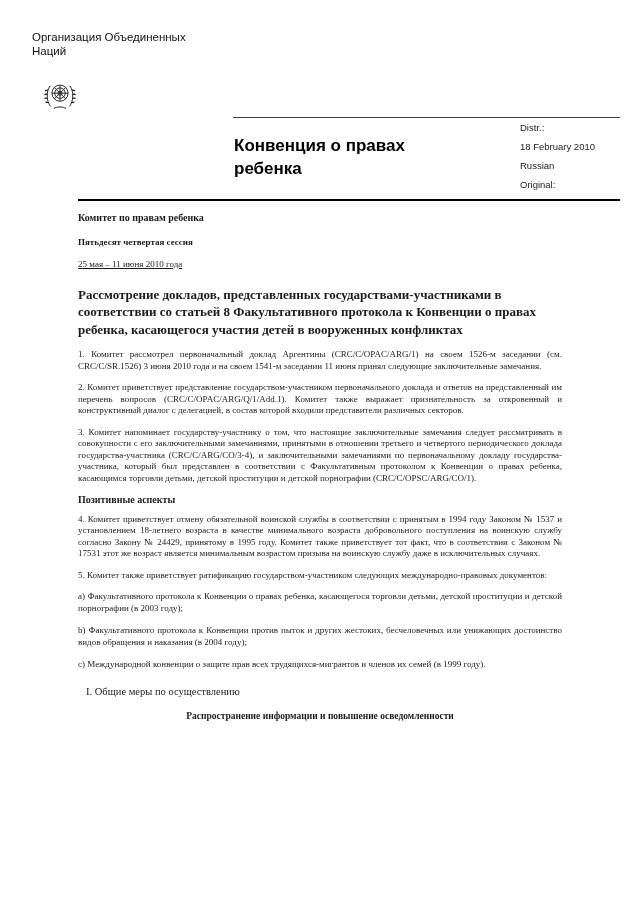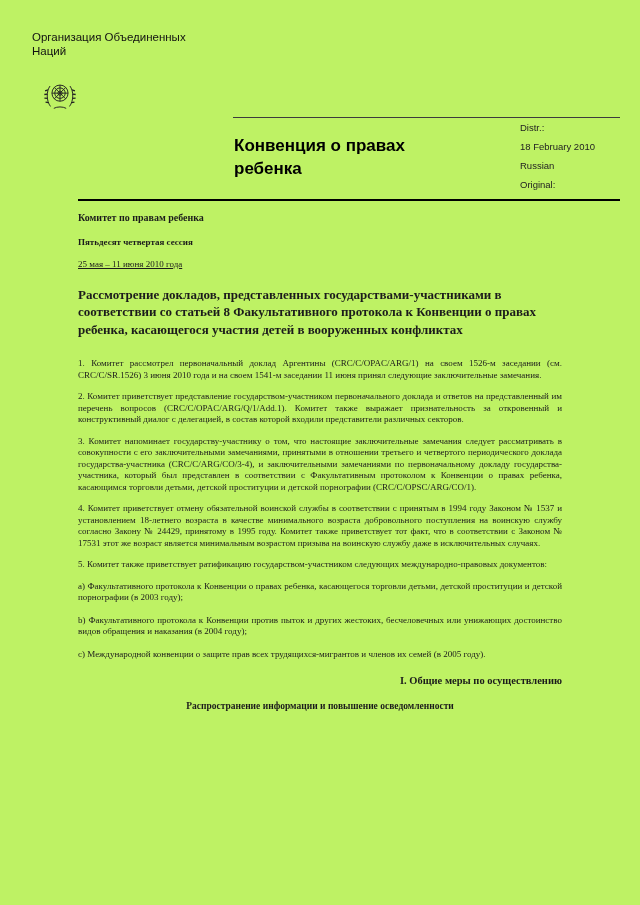--- a/index.html
+++ b/index.html
@@ -1,17 +1,17 @@
 <!DOCTYPE html>
 <html><head>
 <meta charset="utf-8">
 <style>
   html,body{margin:0;padding:0;background:#e8e8e8;}
   .page{
-    position:relative;width:640px;height:905px;background:#bef264;
+    position:relative;width:640px;height:905px;background:#ffffff;
     font-family:"Liberation Serif",serif;color:#1b1b1b;overflow:hidden;
     margin:0 auto;
   }
   
   .org-name{
     position:absolute;left:32px;top:30px;
     font-family:"Liberation Sans",sans-serif;
     font-size:11.5px;line-height:14px;color:#111;
   }
   .doc-symbol{
@@ -36,28 +36,28 @@
   
   .body-col{
     position:absolute;left:78px;top:212px;width:484px;
     font-size:9px;line-height:11.5px;text-align:justify;color:#1b1b1b;
   }
   .h-committee{font-weight:bold;font-size:10px;text-align:left;margin-bottom:13px;}
   .h-session{font-weight:bold;font-size:9px;text-align:left;margin-bottom:11px;}
   .p-dates{font-size:9px;text-align:left;margin-bottom:15px;text-decoration:underline;}
   .h-report{
     font-weight:bold;font-size:13px;line-height:17.5px;
-    text-align:left;width:466px;margin-bottom:20px;
+    text-align:left;width:466px;margin-bottom:11px;
   }
   .h-observations{font-weight:bold;font-size:11px;text-align:left;margin-bottom:13px;}
   .para{margin-bottom:10px;}
   .h-sub{font-weight:bold;font-size:10px;text-align:left;margin:3px 0 8px;}
   .list-item{margin-bottom:11px;}
   .list-last{margin-bottom:15px;}
-  .h-section{font-weight:bold;font-size:10.5px;text-align:right;margin:4px 0 14px;}
+  .h-section{font-weight:normal;font-size:10.5px;text-align:left;margin:4px 8px 14px;}
   .h-bold-line{font-weight:bold;font-size:9.5px;text-align:center;}
 </style>
 </head>
 <body>
 
 <div class="page">
 
   <div class="org-name">
     <div>Организация Объединенных</div>
     <div>Наций</div>
@@ -111,25 +111,26 @@
     <div class="p-dates">25 мая – 11 июня 2010 года</div>
 
     <div class="h-report">Рассмотрение докладов, представленных государствами-участниками в соответствии со статьей 8 Факультативного протокола к Конвенции о правах ребенка, касающегося участия детей в вооруженных конфликтах</div>
 
     <div class="para">1. Комитет рассмотрел первоначальный доклад Аргентины (CRC/C/OPAC/ARG/1) на своем 1526-м заседании (см. CRC/C/SR.1526) 3 июня 2010 года и на своем 1541-м заседании 11 июня принял следующие заключительные замечания.</div>
 
 
     <div class="para">2. Комитет приветствует представление государством-участником первоначального доклада и ответов на представленный им перечень вопросов (CRC/C/OPAC/ARG/Q/1/Add.1). Комитет также выражает признательность за откровенный и конструктивный диалог с делегацией, в состав которой входили представители различных секторов.</div>
     <div class="para">3. Комитет напоминает государству-участнику о том, что настоящие заключительные замечания следует рассматривать в совокупности с его заключительными замечаниями, принятыми в отношении третьего и четвертого периодического доклада государства-участника (CRC/C/ARG/CO/3-4), и заключительными замечаниями по первоначальному докладу государства-участника, который был представлен в соответствии с Факультативным протоколом к Конвенции о правах ребенка, касающимся торговли детьми, детской проституции и детской порнографии (CRC/C/OPSC/ARG/CO/1).</div>
 
+    <div class="h-sub">Позитивные аспекты</div>
 
     <div class="para">4. Комитет приветствует отмену обязательной воинской службы в соответствии с принятым в 1994 году Законом № 1537 и установлением 18-летнего возраста в качестве минимального возраста добровольного поступления на воинскую службу согласно Закону № 24429, принятому в 1995 году. Комитет также приветствует тот факт, что в соответствии с Законом № 17531 этот же возраст является минимальным возрастом призыва на воинскую службу даже в исключительных случаях.</div>
     <div class="para">5. Комитет также приветствует ратификацию государством-участником следующих международно-правовых документов:</div>
 
     <div class="list-item">a) Факультативного протокола к Конвенции о правах ребенка, касающегося торговли детьми, детской проституции и детской порнографии (в 2003 году);</div>
     <div class="list-item">b) Факультативного протокола к Конвенции против пыток и других жестоких, бесчеловечных или унижающих достоинство видов обращения и наказания (в 2004 году);</div>
-    <div class="list-item list-last">c) Международной конвенции о защите прав всех трудящихся-мигрантов и членов их семей (в 2005 году).</div>
+    <div class="list-item list-last">c) Международной конвенции о защите прав всех трудящихся-мигрантов и членов их семей (в 1999 году).</div>
 
     <div class="h-section">I. Общие меры по осуществлению</div>
     <div class="h-bold-line">Распространение информации и повышение осведомленности</div>
 
   </div>
 </div>
 
 </body></html>

